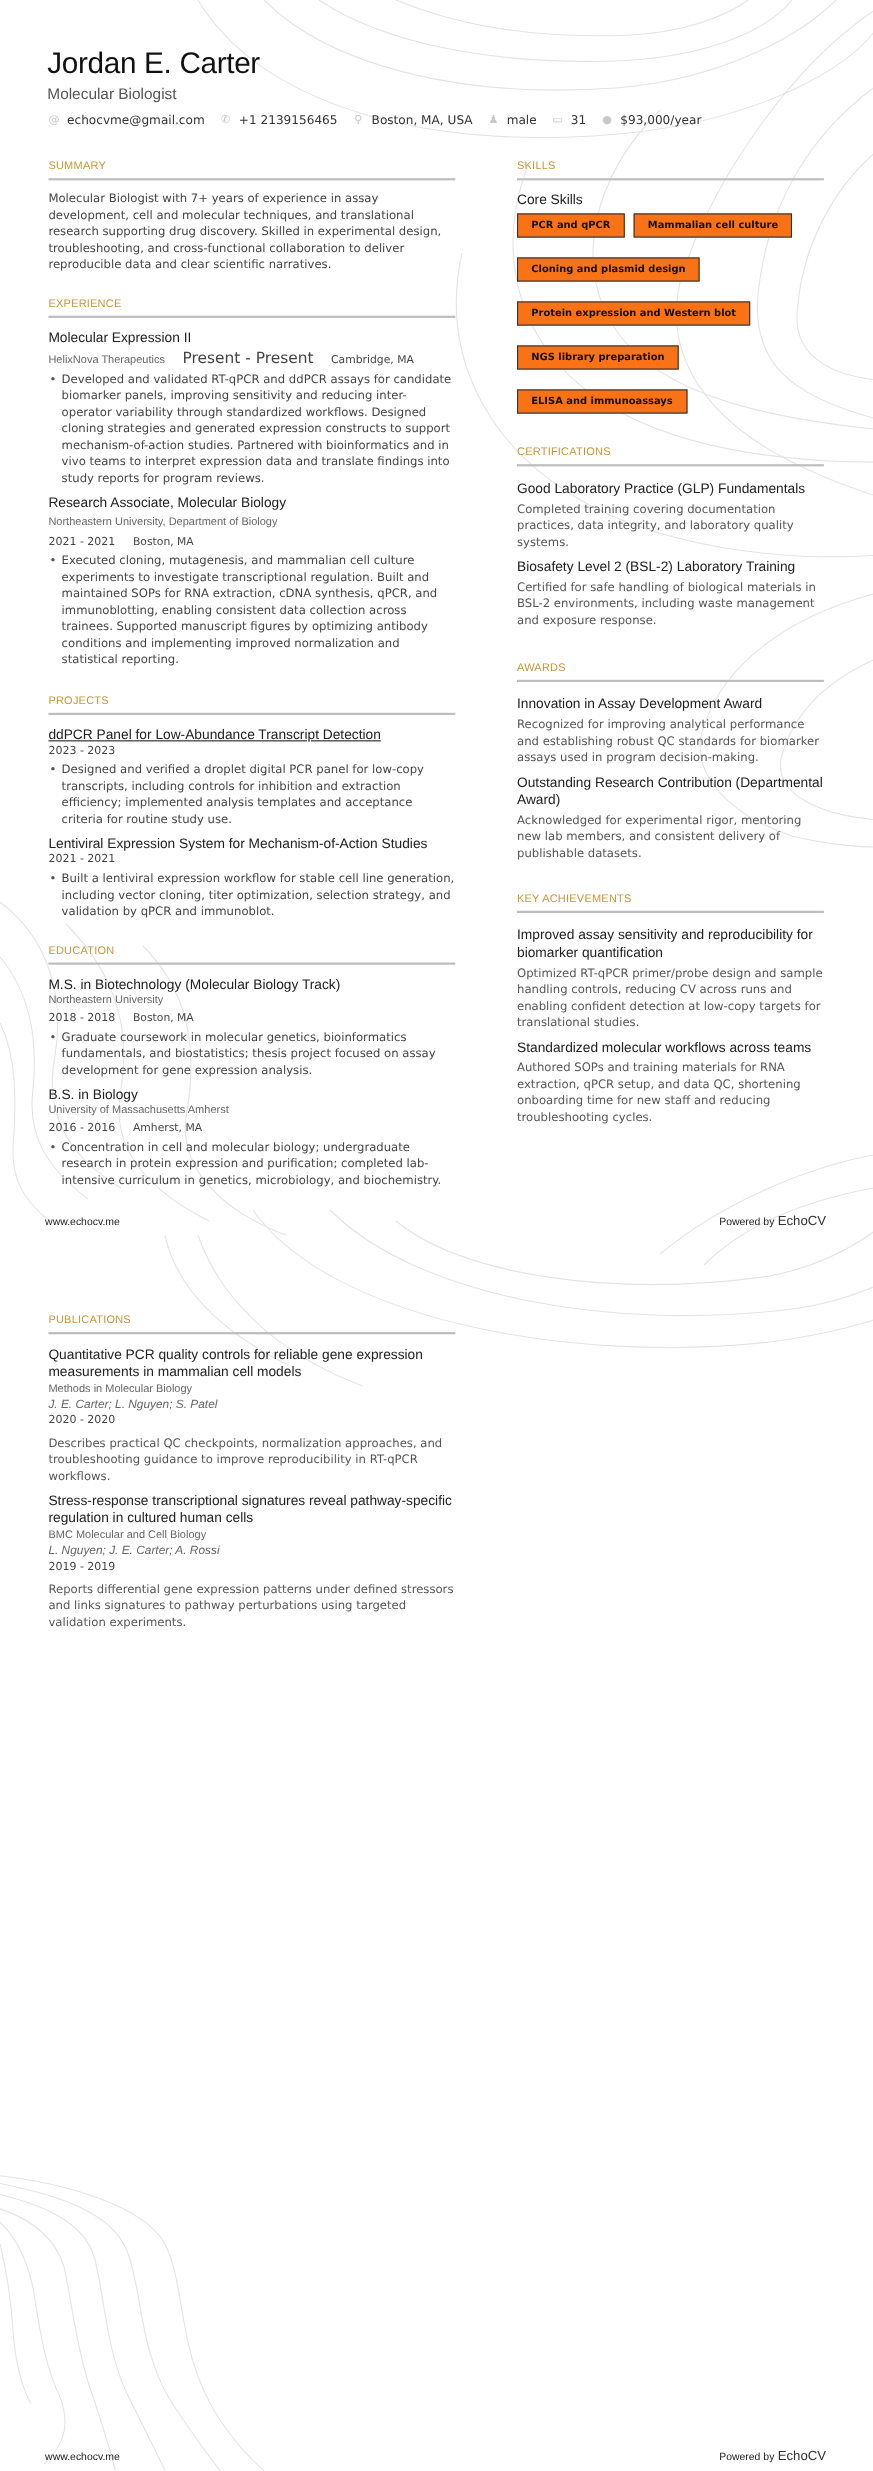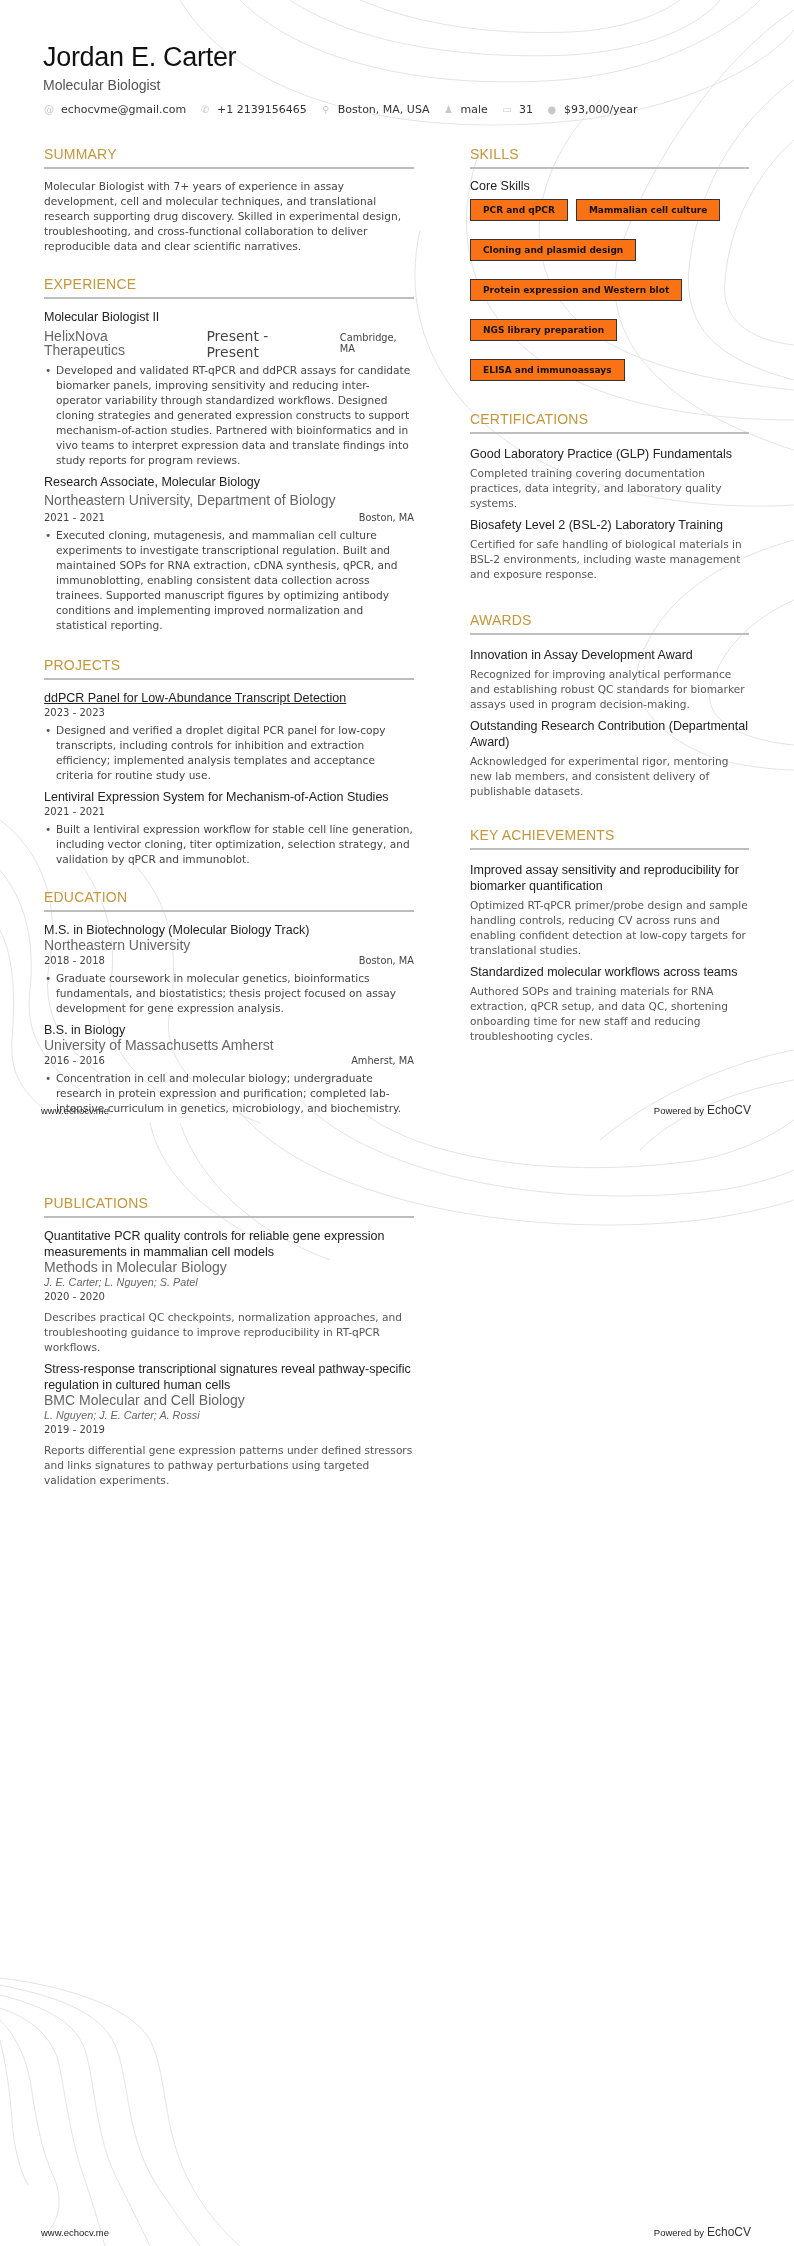--- a/index.html
+++ b/index.html
@@ -13,26 +13,26 @@
   .name { position: absolute; left: 43px; top: 42px; font-family: "Liberation Sans", sans-serif; font-size: 27px; color: #111; font-weight: 400; letter-spacing: -0.3px; }
   .role { position: absolute; left: 43px; top: 77px; font-family: "Liberation Sans", sans-serif; font-size: 14px; color: #555; }
   .contacts { position: absolute; left: 43px; top: 103px; display: flex; align-items: center; font-size: 11px; color: #333; white-space: nowrap; }
   .contact { display: flex; align-items: center; margin-right: 13px; }
   .cicon { display: inline-block; width: 12px; height: 12px; margin-right: 6px; color: #c8c8c8; font-size: 10px; line-height: 12px; text-align: center; }
 
   .col-left { position: absolute; left: 44px; width: 370px; }
   .col-right { position: absolute; left: 470px; width: 279px; }
 
   .sec { margin-bottom: 20px; }
-  .sec-title { font-family: "Liberation Sans", sans-serif; font-size: 14px; color: #c5963a; letter-spacing: 0.2px; padding-bottom: 5px; border-bottom: 2px solid #bdbdbd; margin-bottom: 10px; text-transform: uppercase; }
+  .sec-title { font-family: "Liberation Sans", sans-serif; font-size: 10px; color: #c5963a; letter-spacing: 0.2px; padding-bottom: 5px; border-bottom: 2px solid #bdbdbd; margin-bottom: 10px; text-transform: uppercase; }
   .body-text { font-size: 10.6px; line-height: 15px; color: #444; }
   .item { margin-bottom: 6px; }
   .item-title { font-family: "Liberation Sans", sans-serif; font-size: 12.5px; color: #222; line-height: 16px; margin-bottom: 3px; }
-  .item-sub { font-family: "Liberation Sans", sans-serif; font-size: 14px; color: #666; line-height: 14px; }
-  .meta { font-size: 10px; color: #444; line-height: 14px; display: flex; align-items: baseline; justify-content: space-between; }
+  .item-sub { font-family: "Liberation Sans", sans-serif; font-size: 10px; color: #666; line-height: 14px; }
+  .meta { font-size: 10px; color: #444; line-height: 14px; display: flex; align-items: baseline; }
   .meta .loc { margin-left: 16px; font-size: 9.8px; }
   .sub-row { display: flex; align-items: baseline; margin-bottom: 3px; }
   .sub-row .dates { margin-left: 16px; font-size: 14px; color: #444; }
   .sub-row .loc { margin-left: 16px; font-size: 9.8px; color: #444; }
   .bullets { list-style: none; margin-top: 3px; }
   .bullets li { position: relative; padding-left: 12px; font-size: 10.6px; line-height: 15px; color: #444; }
   .bullets li::before { content: "•"; position: absolute; left: 1px; top: 0; color: #555; }
 
   .skills-sub { font-family: "Liberation Sans", sans-serif; font-size: 12.5px; color: #222; margin-bottom: 6px; }
   .chips { display: flex; flex-wrap: wrap; gap: 9px 8px; }
@@ -121,21 +121,21 @@
 
     <section class="sec" style="margin-bottom:22px;">
       <div class="sec-title">SUMMARY</div>
       <p class="body-text">Molecular Biologist with 7+ years of experience in assay development, cell and molecular techniques, and translational research supporting drug discovery. Skilled in experimental design, troubleshooting, and cross-functional collaboration to deliver reproducible data and clear scientific narratives.</p>
     </section>
 
     <section class="sec" style="margin-bottom:24px;">
       <div class="sec-title">EXPERIENCE</div>
 
       <div class="item">
-        <div class="item-title">Molecular Biologist II</div>
+        <div class="item-title">Molecular Expression II</div>
         <div class="sub-row">
           <span class="item-sub">HelixNova Therapeutics</span>
           <span class="dates">Present - Present</span>
           <span class="loc">Cambridge, MA</span>
         </div>
         <ul class="bullets">
           <li>Developed and validated RT-qPCR and ddPCR assays for candidate biomarker panels, improving sensitivity and reducing inter-operator variability through standardized workflows. Designed cloning strategies and generated expression constructs to support mechanism-of-action studies. Partnered with bioinformatics and in vivo teams to interpret expression data and translate findings into study reports for program reviews.</li>
         </ul>
       </div>
 

